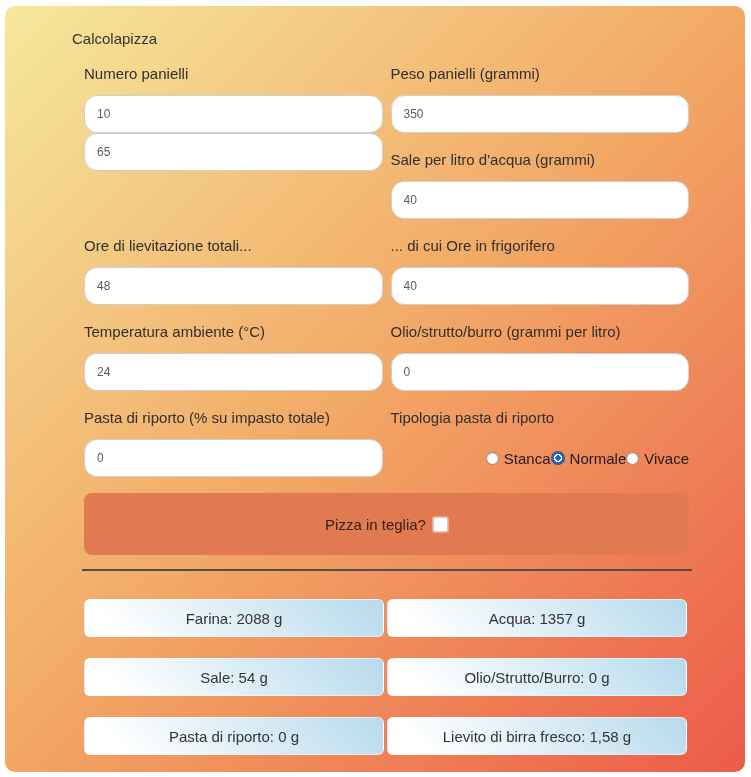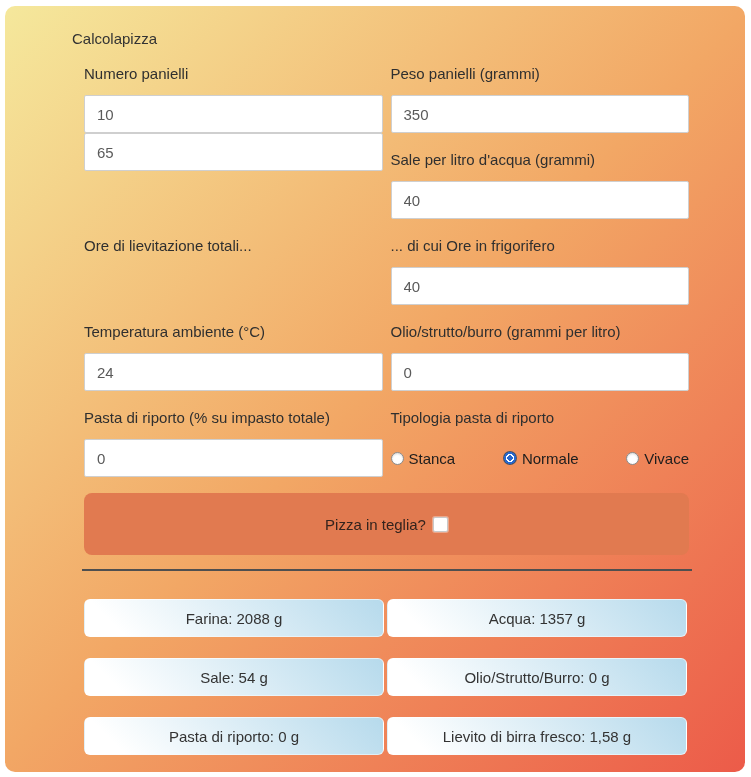--- a/index.html
+++ b/index.html
@@ -5,23 +5,23 @@
   html,body{margin:0;padding:0;background:#ffffff;width:751px;height:777px;overflow:hidden;
     font-family:"Liberation Sans", sans-serif;}
   .card{position:absolute;left:5px;top:6px;width:740px;height:766px;border-radius:10px;
     background:linear-gradient(135deg,#f5e89c 0%,#f2a765 50%,#ec5b49 100%);}
   .content{padding:24px 0 0 67px;}
   .page-title{font-size:15px;color:#333;}
   .form{margin-left:12px;width:605px;}
   .row{display:flex;gap:8px;}
   .fgroup{width:300px;}
   .flabel{display:block;font-size:15px;color:#2f2f2f;margin:18px 0 13px 0;line-height:17px;}
-  .tinput{width:100%;height:38px;box-sizing:border-box;border:1px solid #cfcfcf;border-radius:2px;
-    padding:0 12px;font-size:15px;color:#5a5a5a;background:#fff;font-family:"Liberation Sans",sans-serif;}
-  .radios{display:flex;justify-content:space-between;align-items:center;height:38px;}
+  .tinput{width:100%;height:38px;box-sizing:border-box;border:1px solid #cfcfcf;border-radius:13px;
+    padding:0 12px;font-size:12px;color:#5a5a5a;background:#fff;font-family:"Liberation Sans",sans-serif;}
+  .radios{display:flex;justify-content:flex-end;align-items:center;height:38px;}
   .radio-opt{display:flex;align-items:center;gap:5px;cursor:default;}
   .radio-opt .rlabel{font-size:15px;color:#1d1d1d;}
   .rdot{width:13px;height:13px;border-radius:50%;background:#fff;border:1px solid #8a8a8a;
     box-sizing:border-box;box-shadow:inset 0 1px 2px rgba(0,0,0,.15);}
   .rdot.sel{width:14px;height:14px;border:none;box-shadow:none;
     background:radial-gradient(circle,#2767cd 0 2.6px,#ffffff 2.6px 4.3px,#2767cd 4.3px 5.9px,#46536b 5.9px 7px);}
   .note{margin-top:16px;width:605px;min-height:62px;box-sizing:border-box;border-radius:8px;
     background:#e17a50;display:flex;align-items:center;padding:8px 10px;}
   .note-text{width:296px;font-size:11px;color:#46362d;text-align:justify;line-height:1.5;}
   .note-text b{color:#3c2c24;}
@@ -63,20 +63,21 @@
         </div>
         <div class="fgroup">
           <label class="flabel">Sale per litro d'acqua (grammi)</label>
           <input class="tinput" type="text" value="40" style="">
         </div>
       </div>
 
       <div class="row">
         <div class="fgroup">
           <label class="flabel">Ore di lievitazione totali...</label>
+          <input class="tinput" type="text" value="48" style="">
         </div>
         <div class="fgroup">
           <label class="flabel">... di cui Ore in frigorifero</label>
           <input class="tinput" type="text" value="40" style="">
         </div>
       </div>
 
       <div class="row">
         <div class="fgroup">
           <label class="flabel">Temperatura ambiente (°C)</label>

